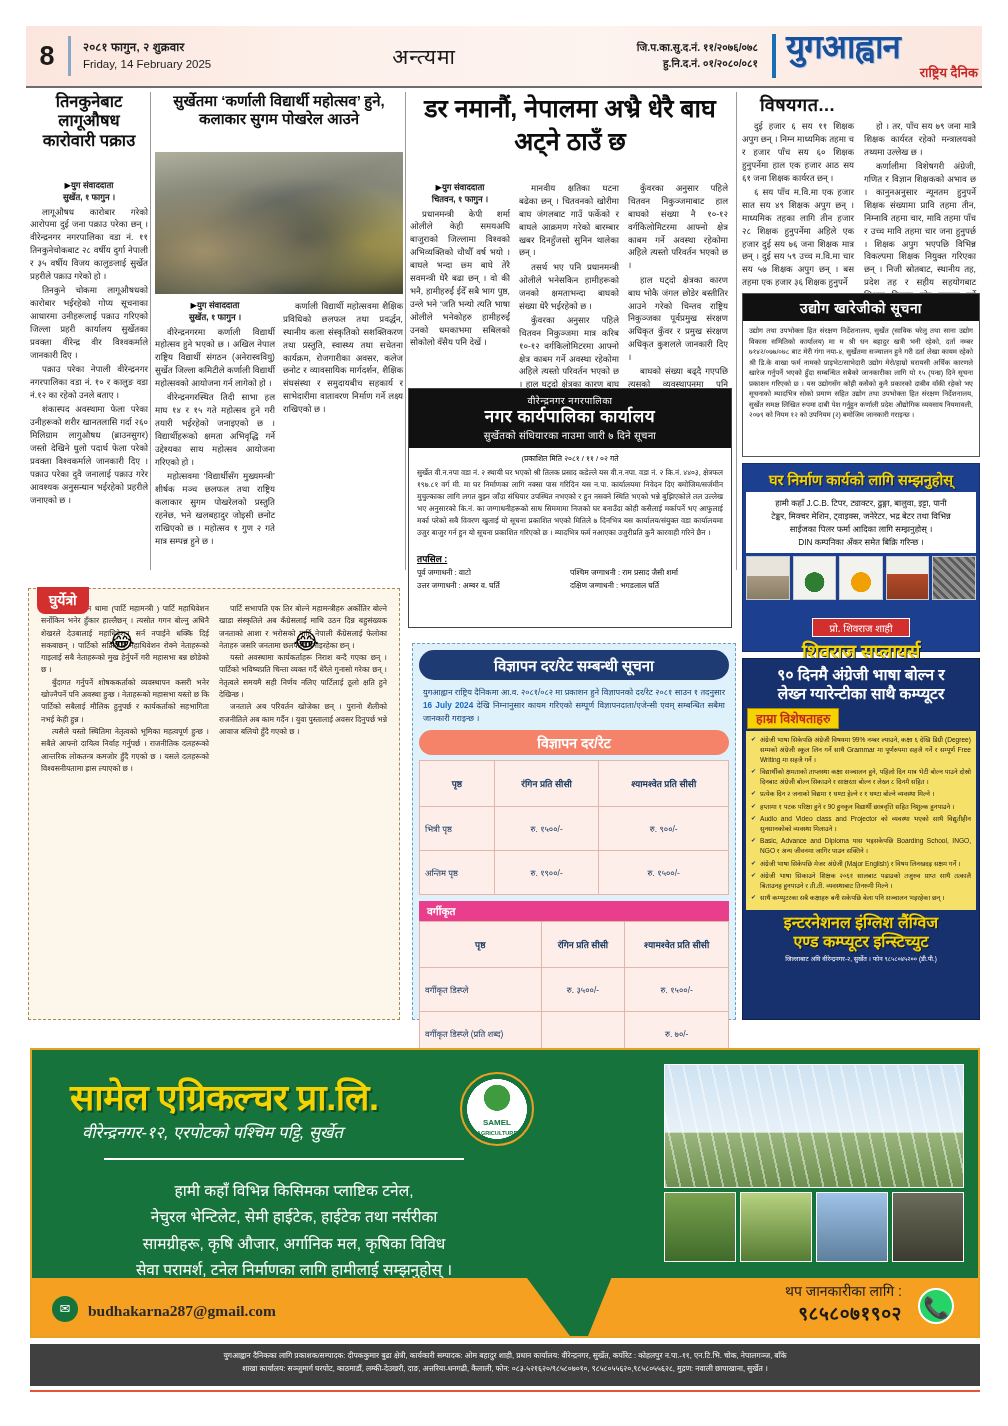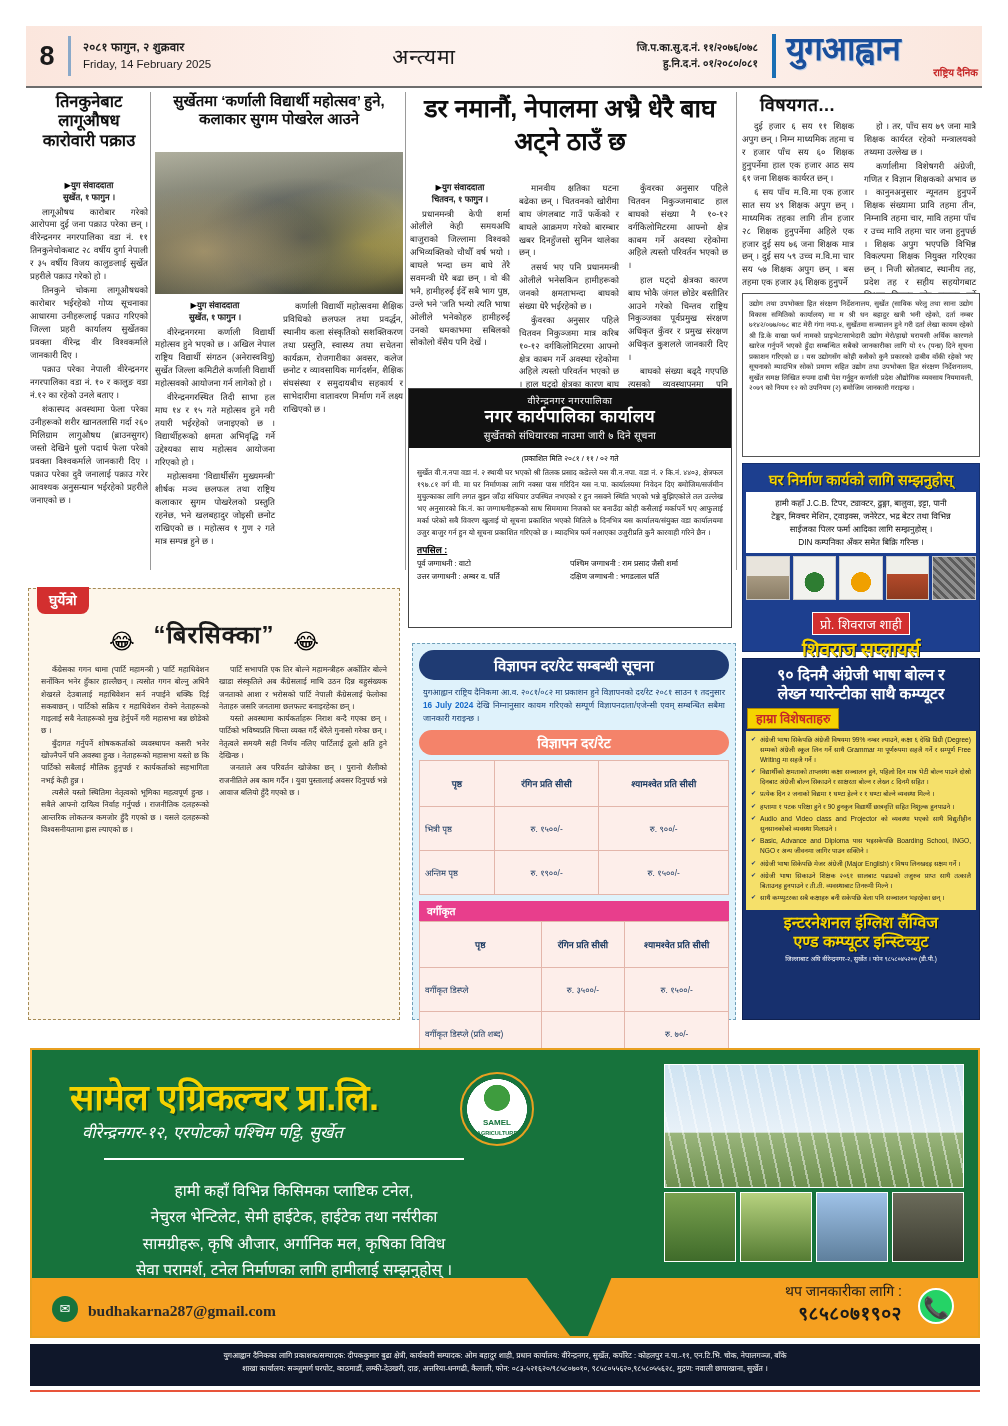--- a/index.html
+++ b/index.html
@@ -30,21 +30,21 @@
     flex: 1; text-align: center; font-size: 21px; color: #1a1a1a; letter-spacing: 1px;
   }
   .mh-reg { font-size: 10.5px; line-height: 1.5; text-align: right; color: #1d1d1d; padding-right: 14px; font-weight: bold; }
   .mh-bar { width: 4px; height: 44px; background: #1a6fb4; margin-right: 10px; }
   .mh-logo { width: 196px; padding-right: 4px; }
   .mh-logo .brand {
     font-size: 33px; font-weight: bold; color: #1a4f9c; letter-spacing: -1px; line-height: .95;
     text-shadow: 1px 1px 0 #bcd0e8;
   }
   .mh-logo .tag {
-    font-size: 10px; color: #c62828; text-align: right; font-weight: bold; margin-top: 1px;
+    font-size: 13px; color: #c62828; text-align: right; font-weight: bold; margin-top: 1px;
   }
 
   
   .hl { font-weight: bold; color: #111; line-height: 1.18; }
   .body-col { font-size: 8.6px; line-height: 1.5; text-align: justify; color: #202020; }
   .body-col p { text-indent: 12px; margin-bottom: 1.5px; }
   .byline { font-size: 8.4px; font-weight: bold; text-align: center; line-height: 1.4; margin-bottom: 2px;}
   .byline .tri { color: #000; }
   .photo {
     background: linear-gradient(160deg,#8d8f7a,#5f6352 40%,#7e8370 70%,#4e5244);
@@ -110,22 +110,22 @@
     line-height: 1.55; text-align: center; color: #111;
   }
   .ghar-imgs { display: flex; gap: 3px; margin: 3px 3px 0; }
   .ghar-imgs .ci { flex: 1; height: 44px; border: 1px solid #ccc; }
   .ci-sand   { background: linear-gradient(to bottom,#e8e4dc 45%,#a89a82 46%,#8a7d66); }
   .ci-tract  { background: radial-gradient(circle at 50% 60%, #2e7d32 30%, #f2f2ee 31%); }
   .ci-backh  { background: radial-gradient(circle at 50% 60%, #f0a000 30%, #f2f2ee 31%); }
   .ci-brick  { background: linear-gradient(to bottom,#efefe9 40%,#b34a2a 41%,#8d3a1f); }
   .ci-gravel { background: repeating-linear-gradient(45deg,#8e8e8e 0 3px,#5c5c5c 3px 6px); }
   .ghar-prop {
-    margin: 12px auto 0; width: 98px; background: #d32f2f; color: #fff;
-    font-size: 13px; text-align: center; padding: 1.5px 0; border: 1px solid #fff;
+    margin: 18px auto 0; width: 98px; background: #d32f2f; color: #fff;
+    font-size: 10px; text-align: center; padding: 1.5px 0; border: 1px solid #fff;
   }
   .ghar-name {
     color: #f5d300; text-align: center; font-size: 19px; font-weight: bold;
     text-shadow: 1px 1px 0 #0b1e4a; margin-top: 1px; letter-spacing: -.3px;
   }
   .ghar-addr { color: #fff; text-align: center; font-size: 7px; letter-spacing: .1px; }
 
   
   .eng {
     position: absolute; left: 742px; top: 658px; width: 238px; height: 362px;
@@ -156,21 +156,21 @@
   .npk {
     position: absolute; left: 408px; top: 388px; width: 324px; height: 240px;
     border: 1px solid #444; background: #fff;
   }
   .npk-hd { background: #111; color: #fff; text-align: center; padding: 5px 0 6px; }
   .npk-hd .l1 { font-size: 9.5px; letter-spacing: .5px; }
   .npk-hd .l2 { font-size: 17px; font-weight: bold; letter-spacing: .5px; line-height: 1.2; }
   .npk-hd .l3 { font-size: 10px; letter-spacing: .3px; margin-top: 1px; }
   .npk-date { text-align: center; font-size: 7.5px; margin: 5px 0 4px; }
   .npk-bd { font-size: 7.4px; line-height: 1.6; text-align: justify; padding: 0 8px; color: #141414; }
-  .npk-tap { font-size: 9px; font-weight: bold; padding: 5px 8px 2px; text-decoration: underline; }
+  .npk-tap { font-size: 9px; font-weight: bold; padding: 5px 8px 2px; text-decoration: underline; margin-top: 9px; }
   .npk-grid { display: flex; padding: 0 8px 4px; font-size: 7.6px; line-height: 1.7; }
   .npk-grid > div { flex: 1; }
 
   
   .rate {
     position: absolute; left: 412px; top: 643px; width: 324px; height: 377px;
     background: #dff2fb; border: 1px dashed #6f9fb8; padding: 6px;
   }
   .rate-hd {
     background: #1f3b73; color: #fff; text-align: center; font-weight: bold;
@@ -299,21 +299,21 @@
   .sw-text .l2 { font-size: 19px; font-weight: bold; letter-spacing: .5px; }
   .wa-icon {
     position: absolute; right: 24px; bottom: 12px; width: 36px; height: 36px; border-radius: 50%;
     background: #25d366; color: #fff; font-size: 21px; text-align: center; line-height: 36px;
     border: 2px solid #fff;
   }
 
   
   .footer {
     position: absolute; left: 30px; top: 1344px; width: 950px; height: 42px;
-    background: #0f172a; color: #fff; padding: 5px 10px; text-align: center;
+    background: #404040; color: #fff; padding: 5px 10px; text-align: center;
   }
   .footer div { font-size: 7.6px; line-height: 1.75; }
   .footline { position: absolute; left: 30px; top: 1390px; width: 950px; height: 2px; background: #e8543a; }
 </style>
 </head>
 <body>
 
 <div class="page">
 
   <div class="masthead">
@@ -400,20 +400,21 @@
         <p>६ सय पाँच म.वि.मा एक हजार सात सय ४९ शिक्षक अपुग छन् । माध्यमिक तहका लागि तीन हजार २८ शिक्षक हुनुपर्नेमा अहिले एक हजार दुई सय ७६ जना शिक्षक मात्र छन् । दुई सय ५९ उच्च म.वि.मा चार सय ५७ शिक्षक अपुग छन् । बस तहमा एक हजार ३६ शिक्षक हुनुपर्ने</p>
       </div>
       <div class="lc body-col">
         <p>हो । तर, पाँच सय ७९ जना मात्रै शिक्षक कार्यरत रहेको मन्त्रालयको तथ्यमा उल्लेख छ ।</p>
         <p>कर्णालीमा विशेषगरी अंग्रेजी, गणित र विज्ञान शिक्षकको अभाव छ । कानुनअनुसार न्यूनतम हुनुपर्ने शिक्षक संख्यामा प्रावि तहमा तीन, निम्नावि तहमा चार, मावि तहमा पाँच र उच्च मावि तहमा चार जना हुनुपर्छ । शिक्षक अपुग भएपछि विभिन्न विकल्पमा शिक्षक नियुक्त गरिएका छन् । निजी स्रोतबाट, स्थानीय तह, प्रदेश तह र सहीय सहयोगबाट शिक्षक नियुक्त गरेर पढाउनु पर्ने बाध्यता छ ।</p>
       </div>
     </div>
   </div>
 
   <div class="udyog">
+    <div class="udyog-hd">उद्योग खारेजीको सूचना</div>
     <div class="udyog-bd">उद्योग तथा उपभोक्ता हित संरक्षण निर्देशनालय, सुर्खेत (साविक घरेलु तथा साना उद्योग विकास समितिको कार्यालय) मा म श्री धन बहादुर खत्री भनी रहेको, दर्ता नम्बर ७१४२/०७७/०७८ बाट मेरी गंगा नया-४, सुर्खेतमा सञ्चालन हुने गरी दर्ता लेखा कायम रहेको श्री डि.के वाखा फर्म नामको प्राइभेट/साभेदारी उद्योग मेरो/हाम्रो घरायसी अर्थिक कारणले खारेज गर्नुपर्ने भएको हुँदा सम्बन्धित सबैको जानकारीका लागि यो १५ (पन्ध्र) दिने सूचना प्रकाशन गरिएको छ । यस उद्योगसँग कोही कसैको कुनै प्रकारको दाबीव वाँकी रहेको भए सूचनाको म्यादभित्र सोको प्रमाण सहित उद्योग तथा उपभोक्ता हित संरक्षण निर्देशनालय, सुर्खेत समक्ष लिखित रुपमा दाबी पेश गर्नुहुन कर्णाली प्रदेश औद्योगिक व्यवसाय नियमावली, २०७९ को नियम १२ को उपनियम (२) बमोजिम जानकारी गराइन्छ ।</div>
   </div>
 
   <div class="ghar">
     <div class="ghar-hd">घर निर्माण कार्यको लागि सम्झनुहोस्</div>
     <div class="ghar-bd">
       <div>हामी कहाँ J.C.B. टिपर, ट्याक्टर, ढुङ्गा, बालुवा, इट्टा, पानी</div>
       <div>टेङ्कर, मिक्चर मेशिन, ट्वाइक्स, जनेरेटर, भद्र बेटर तथा विभिन्न</div>
       <div>साईजका पिलर फर्मा आदिका लागि सम्झनुहोस् ।</div>
       <div>DIN कम्पनिका अँकर समेत बिक्रि गरिन्छ ।</div>
@@ -536,21 +537,20 @@
       </div>
     </div>
     <div class="rate-contact"><b>फोन नं. :</b> <span>९८५८०५२१०/९८५८०५५६२०/९८५८०५५६२८</span></div>
     <div class="rate-contact"><b>ईमेल:</b> <span>yugaawhandainik@gmail.com, yugaawhan@gmail.com</span></div>
   </div>
 
   <div class="birs">
     <div class="birs-tag">घुर्येत्रो</div>
     <span class="emoji" style="left:80px; top:40px;">😂</span>
     <span class="emoji" style="right:80px; top:40px;">😂</span>
-    <div class="birs-title">“बिरसिक्का”</div>
     <div class="birs-body">
       <div class="bc">
         <p>कँग्रेसका गगन थामा (पार्टि महामन्त्री ) पार्टि महाधिवेशन सर्नाेकिन भनेर हुँकार हाल्लैछन् । त्यसोत गगन बोल्नु अधिनै शेखरले देउबालाई महाधिवेशन सर्न नपाईने धक्कि दिई सकबाछन् । पार्टिको सक्रिय र महाधिवेशन रोक्ने नेताहरूको गाइलाई सबै नेताहरूको मुख हेर्नुपर्ने गरी महासभा बन्न छोडेको छ ।</p>
         <p>बुँदागत गर्नुपर्ने शोषककर्ताको व्यवस्थापन कसरी भनेर खोज्नैपर्ने पनि अवस्था हुन्छ । नेताहरूको महासभा यस्तो छ कि पार्टिको सबैलाई मौलिक हुनुपर्छ र कार्यकर्ताको सहभागिता नभई केही हुन्न ।</p>
         <p>त्यसैले यस्तो स्थितिमा नेतृत्वको भूमिका महत्वपूर्ण हुन्छ । सबैले आफ्नो दायित्व निर्वाह गर्नुपर्छ । राजनीतिक दलहरूको आन्तरिक लोकतन्त्र कमजोर हुँदै गएको छ । यसले दलहरूको विश्वसनीयतामा ह्रास ल्याएको छ ।</p>
       </div>
       <div class="bc">
         <p>पार्टि सभापति एक तिर बोल्ने महामन्त्रीहरु अर्कोतिर बोल्ने खाडा संस्कृतिले अब कँग्रेसलाई माथि उठन दिन्न बहुसंख्यक जनताको आशा र भरोसको पार्टि नेपाली कँग्रेसलाई फेलोका नेताहरु जसरि जनतामा छलफल्ट बनाइरहेका छन् ।</p>
         <p>यस्तो अवस्थामा कार्यकर्ताहरू निराश बन्दै गएका छन् । पार्टिको भविष्यप्रति चिन्ता व्यक्त गर्दै धेरैले गुनासो गरेका छन् । नेतृत्वले समयमै सही निर्णय नलिए पार्टिलाई ठूलो क्षति हुने देखिन्छ ।</p>
         <p>जनताले अब परिवर्तन खोजेका छन् । पुरानो शैलीको राजनीतिले अब काम गर्दैन । युवा पुस्तालाई अवसर दिनुपर्छ भन्ने आवाज बलियो हुँदै गएको छ ।</p>

